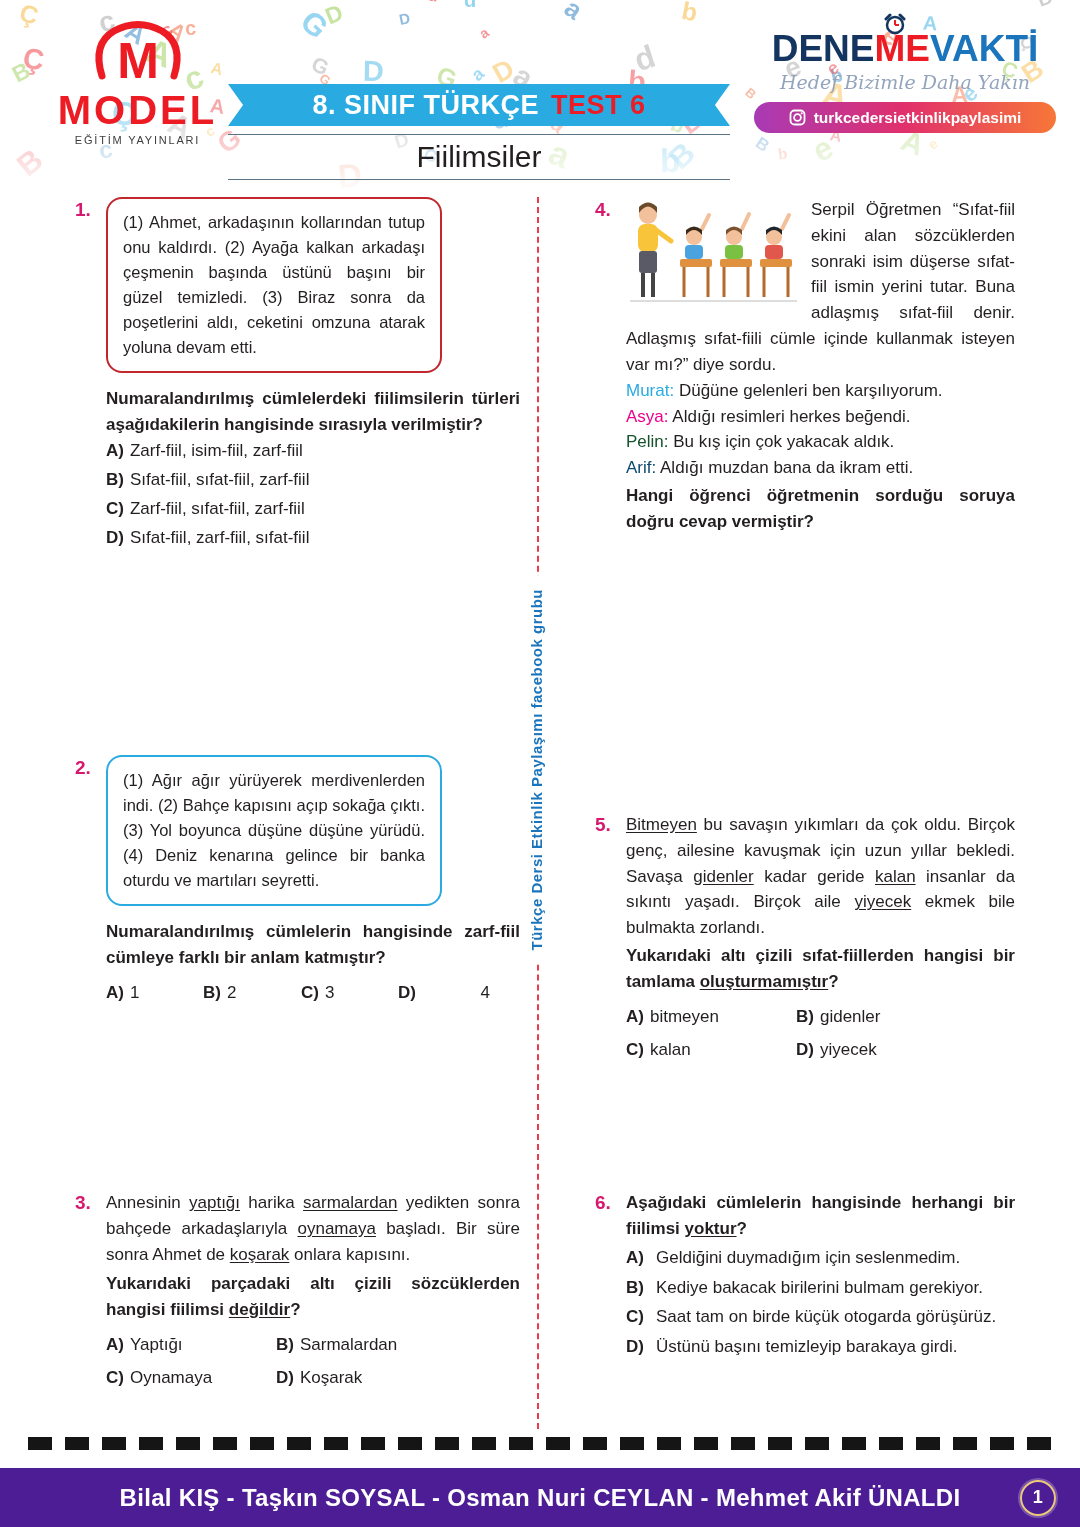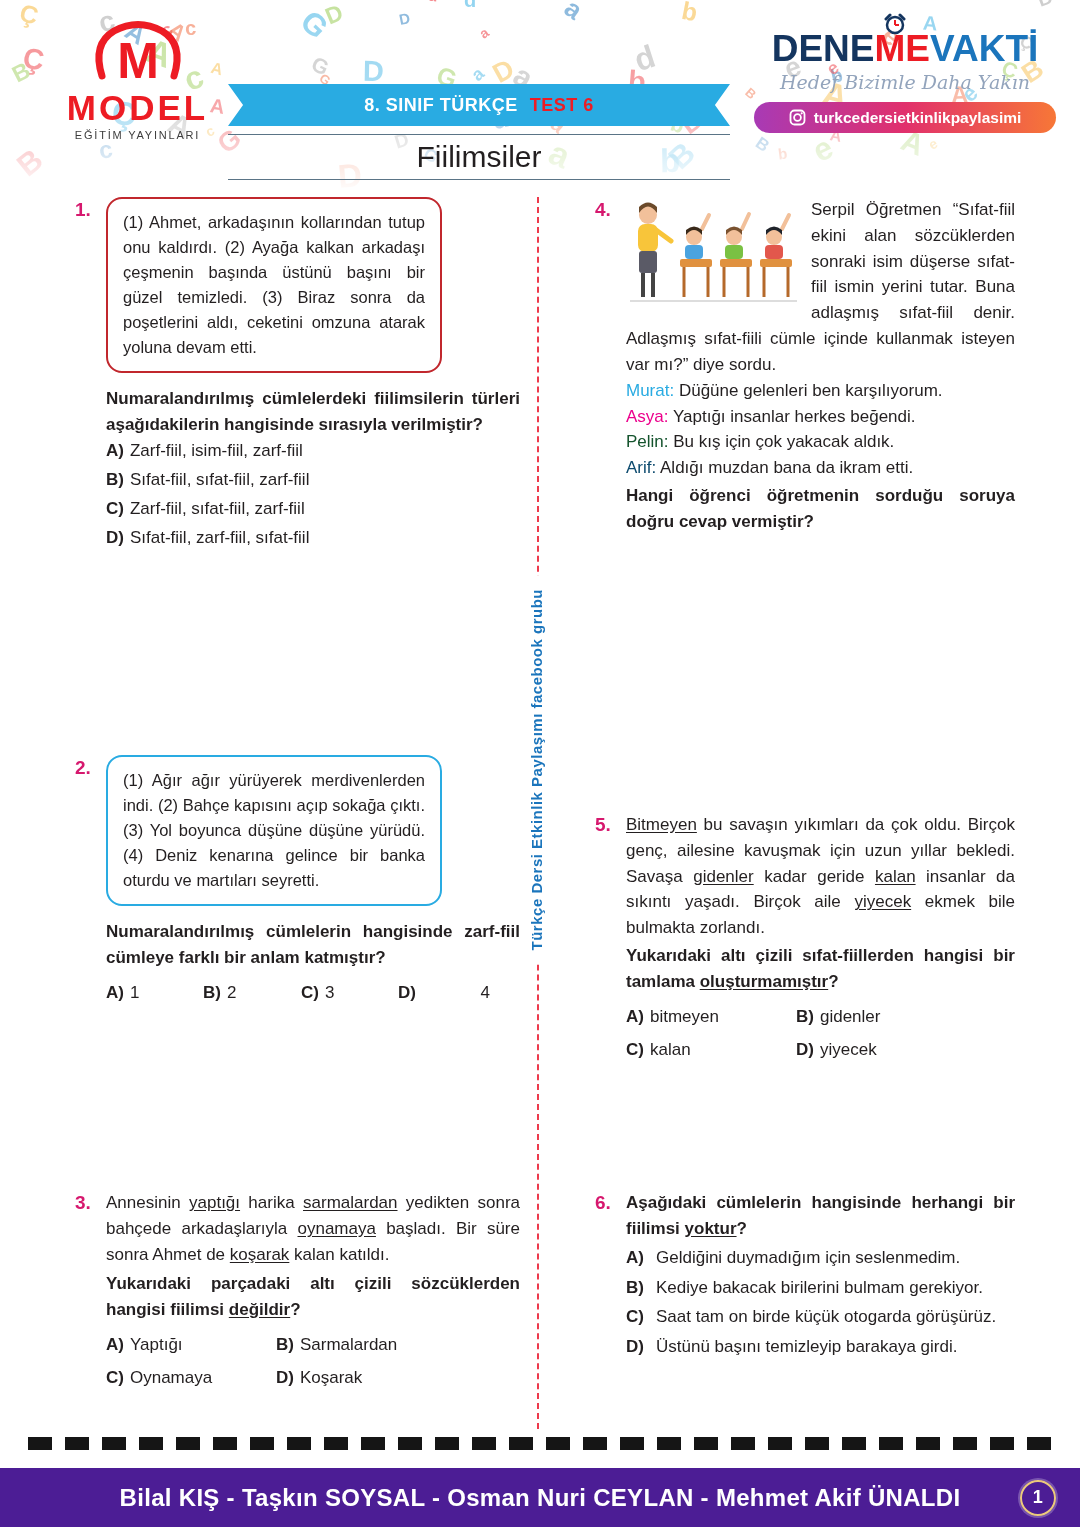--- a/index.html
+++ b/index.html
@@ -10,27 +10,27 @@
   
   #confetti { position:absolute; left:0; top:0; width:100%; height:200px; z-index:0; overflow:hidden; }
   #confetti span { position:absolute; font-weight:bold; opacity:.5; font-family:"Liberation Sans",sans-serif; }
   #confetti::after { content:""; position:absolute; inset:0;
         background:linear-gradient(180deg, rgba(255,255,255,0) 0%, rgba(255,255,255,.25) 55%, #fff 97%); }
 
   header { position:absolute; left:0; top:0; right:0; height:197px; z-index:2; }
 
   .logo { position:absolute; left:55px; top:14px; width:165px; text-align:center; }
   .logo-mark { display:block; margin:0 auto; }
-  .logo-name { font-size:35px; font-weight:bold; color:#ed1c24; letter-spacing:3px; line-height:1; }
+  .logo-name { font-size:40px; font-weight:bold; color:#ed1c24; letter-spacing:3px; line-height:1; }
   .logo-sub  { font-size:11px; letter-spacing:1.8px; color:#3d3d3d; margin-top:4px; }
 
   .ribbon { position:absolute; left:228px; top:84px; width:502px; height:42px; background:#29abe2;
             clip-path:polygon(0 0,100% 0,97% 50%,100% 100%,0 100%,3% 50%);
             display:flex; align-items:center; justify-content:center; gap:12px;
-            font-size:18px; font-weight:bold; color:#fff; letter-spacing:.5px; }
+            font-size:27px; font-weight:bold; color:#fff; letter-spacing:.5px; }
   .test-no { color:#ed1c24; }
 
   .subject { position:absolute; left:228px; top:134px; width:502px; text-align:center;
              font-size:30px; padding:5px 0; color:#231f20;
              border-top:1.5px solid #5a7486; border-bottom:1.5px solid #5a7486; }
 
   .brand { position:absolute; right:24px; top:30px; width:302px; text-align:center; }
   .brand-name { position:relative; font-size:37px; font-weight:900; line-height:1; white-space:nowrap; }
   .b1 { color:#14355f; } .b2 { color:#ed1c24; } .b3 { color:#1b75bc; }
   .clock { position:absolute; left:128px; top:-17px; }
@@ -241,21 +241,21 @@
               <span class="lab">D)</span>
               <span>4</span>
             </div>
         </div>
       </div>
     </section>
 
     <section class="q lq3">
       <span class="qnum">3.</span>
       <div class="qbody">
-        <p class="para"><span>Annesinin </span><span class="u">yaptığı</span><span> harika </span><span class="u">sarmalardan</span><span> yedikten sonra bahçede arkadaşlarıyla </span><span class="u">oynamaya</span><span> başladı. Bir süre sonra Ahmet de </span><span class="u">koşarak</span><span> kalan katıldı.</span></p>
+        <p class="para"><span>Annesinin </span><span class="u">yaptığı</span><span> harika </span><span class="u">sarmalardan</span><span> yedikten sonra bahçede arkadaşlarıyla </span><span class="u">oynamaya</span><span> başladı. Bir süre sonra Ahmet de </span><span class="u">koşarak</span><span> onlara kapısını.</span></p>
         <p class="qtext" style="margin-top:4px;"><span>Yukarıdaki parçadaki altı çizili sözcüklerden hangisi fiilimsi </span><span class="u">değildir</span><span>?</span></p>
         <div class="opts-grid">
           <div class="opt"><span class="lab">A)</span><span>Yaptığı</span></div>
           <div class="opt"><span class="lab">B)</span><span>Sarmalardan</span></div>
           <div class="opt"><span class="lab">C)</span><span>Oynamaya</span></div>
           <div class="opt"><span class="lab">D)</span><span>Koşarak</span></div>
         </div>
       </div>
     </section>
 
@@ -296,21 +296,21 @@
           <line x1="156" y1="30" x2="163" y2="16" stroke="#f2c09a" stroke-width="4" stroke-linecap="round"></line>
           <circle cx="148" cy="38" r="8" fill="#f2c09a"></circle>
           <path d="M140 36 q8 -10 16 0 l0 -5 q-8 -7 -16 0 z" fill="#20242b"></path>
           <rect x="139" y="46" width="18" height="14" rx="4" fill="#e2574c"></rect>
           <rect x="134" y="60" width="32" height="8" rx="2" fill="#e0913f"></rect>
           <line x1="138" y1="68" x2="138" y2="98" stroke="#b5692a" stroke-width="3"></line>
           <line x1="162" y1="68" x2="162" y2="98" stroke="#b5692a" stroke-width="3"></line>
         </svg>
         <p class="para">Serpil Öğretmen “Sıfat-fiil ekini alan sözcüklerden sonraki isim düşerse sıfat-fiil ismin yerini tutar. Buna adlaşmış sıfat-fiil denir. Adlaşmış sıfat-fiili cümle içinde kullanmak isteyen var mı?” diye sordu.</p>
         <div class="dline"><span style="color: rgb(41, 171, 226);">Murat:</span><span> Düğüne gelenleri ben karşılıyorum.</span></div>
-        <div class="dline"><span style="color: rgb(236, 0, 140);">Asya:</span><span> Yaptığı insanlar herkes beğendi.</span></div>
+        <div class="dline"><span style="color: rgb(236, 0, 140);">Asya:</span><span> Aldığı resimleri herkes beğendi.</span></div>
         <div class="dline"><span style="color: #14532d;">Pelin:</span><span> Bu kış için çok yakacak aldık.</span></div>
         <div class="dline"><span style="color: #0c4a6e;">Arif:</span><span> Aldığı muzdan bana da ikram etti.</span></div>
         <p class="qtext" style="margin-top:2px;">Hangi öğrenci öğretmenin sorduğu soruya doğru cevap vermiştir?</p>
       </div>
     </section>
 
     <section class="q rq5">
       <span class="qnum">5.</span>
       <div class="qbody">
         <p class="para"><span class="u">Bitmeyen</span><span> bu savaşın yıkımları da çok oldu. Birçok genç, ailesine kavuşmak için uzun yıllar bekledi. Savaşa </span><span class="u">gidenler</span><span> kadar geride </span><span class="u">kalan</span><span> insanlar da sıkıntı yaşadı. Birçok aile </span><span class="u">yiyecek</span><span> ekmek bile bulmakta zorlandı.</span></p>

